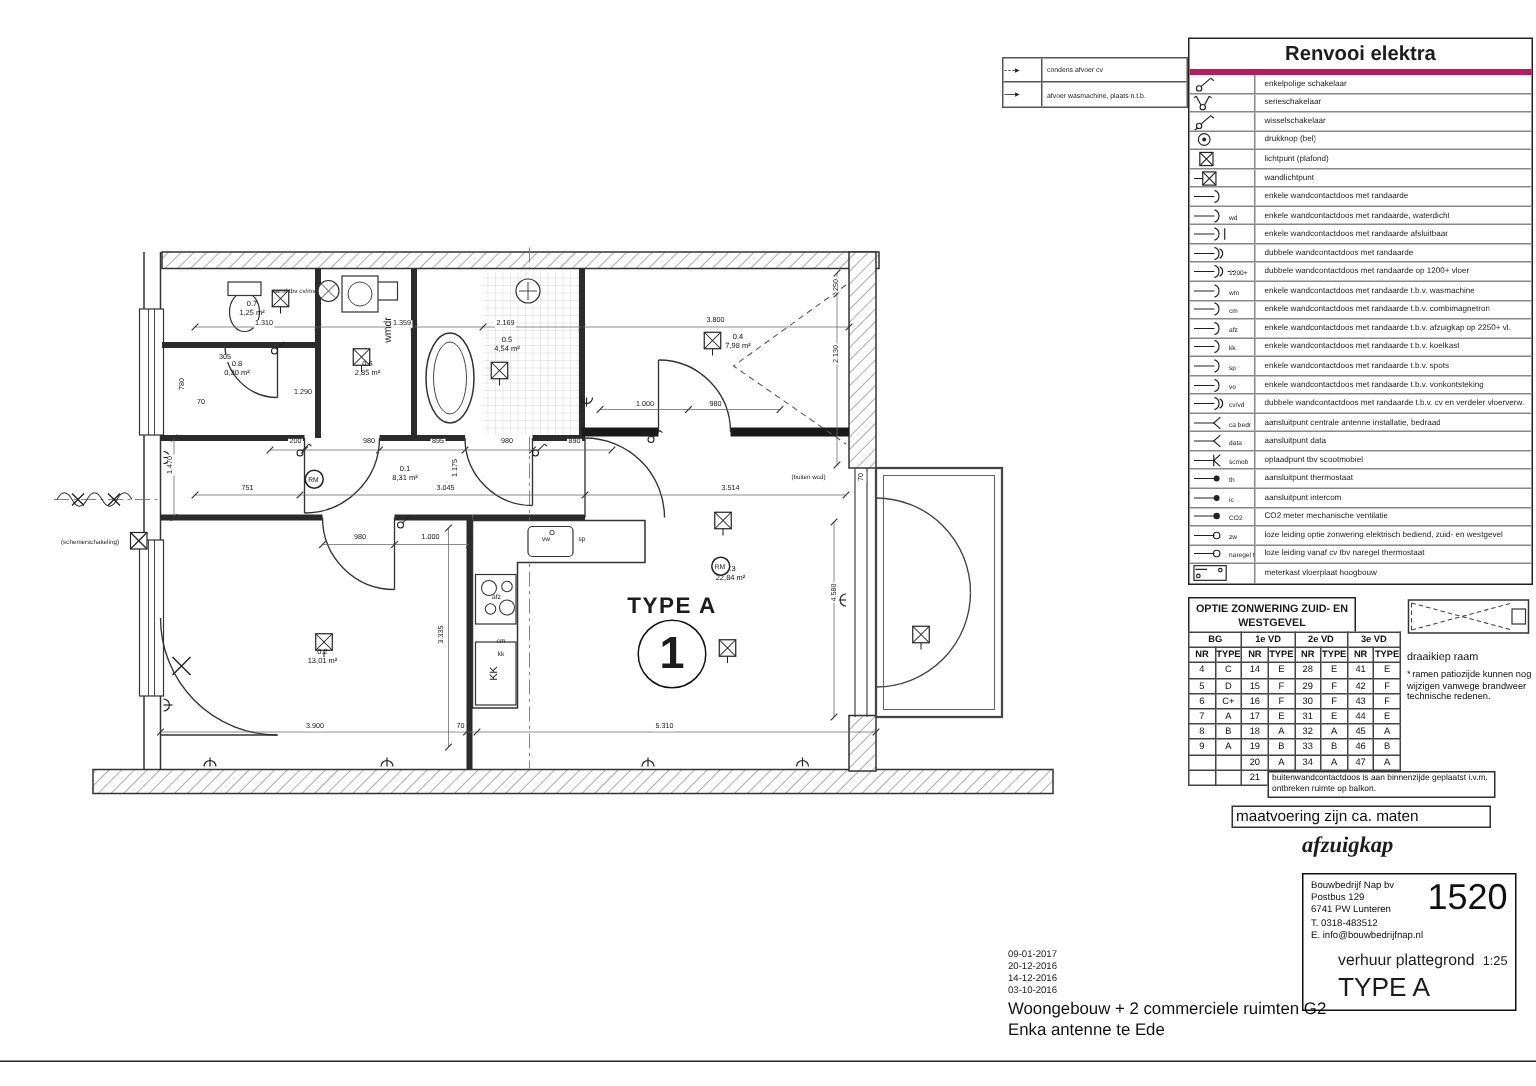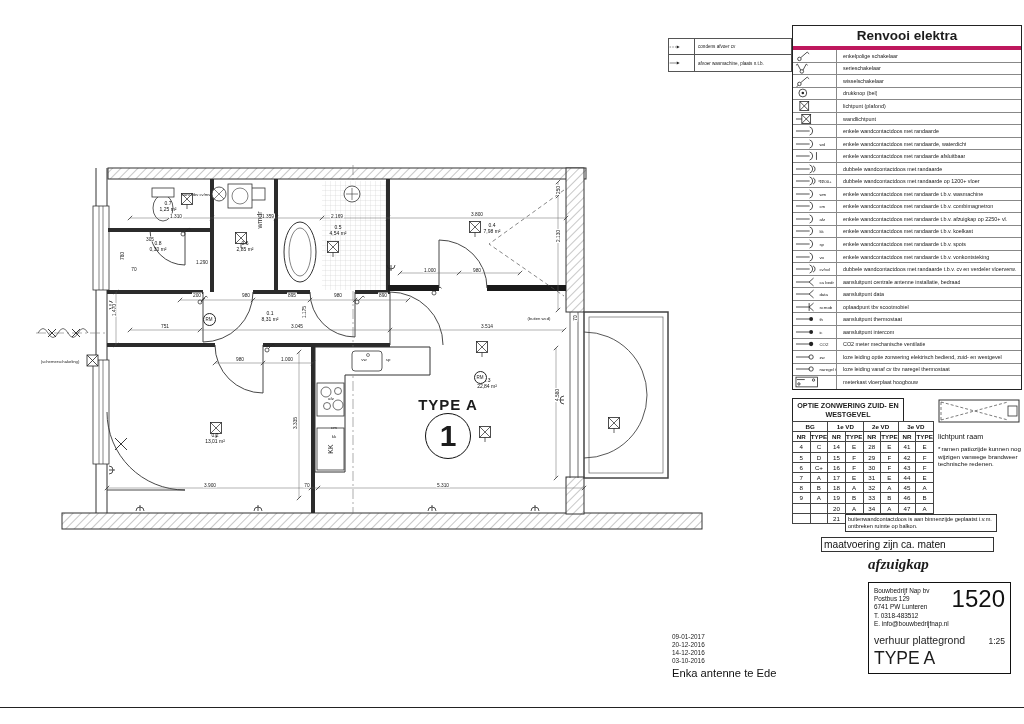--- a/index.html
+++ b/index.html
@@ -56,21 +56,21 @@
   .note-box{position:absolute;border:0.8px solid #333;background:#fff;color:#111;}
   .balkon{left:845px;top:514px;width:152px;font-size:5.6px;line-height:7px;padding:1px 2px;}
   .maat{left:821px;top:537px;width:173px;font-size:10.2px;padding:1px 2px;}
   .status{position:absolute;left:868px;top:556px;font-size:15px;font-weight:bold;
           font-style:italic;font-family:"Liberation Serif", serif;}
   
   .title-block{position:absolute;left:868px;top:582px;width:143px;height:92px;
                border:1.5px solid #111;background:#fff;}
   .company{position:absolute;left:5px;top:4px;font-size:6.4px;line-height:8.2px;color:#111;}
   .projnum{position:absolute;right:5px;top:2px;font-size:24px;color:#111;}
-  .tb-bottom{position:absolute;left:5px;right:5px;bottom:4px;margin-top:28px;}
+  .tb-bottom{position:absolute;left:23px;right:5px;bottom:4px;margin-top:28px;}
   .dtype-row{display:flex;justify-content:space-between;align-items:baseline;}
   .dtype{font-size:10.5px;}
   .scale{font-size:8.5px;}
   .tb-type{font-size:17.5px;margin-top:2px;}
   
   .revisions{position:absolute;left:672px;top:633px;font-size:6.4px;line-height:8px;color:#222;}
   .project{position:absolute;left:672px;top:666px;font-size:11.2px;line-height:14px;color:#111;}
   .sheet-bottom-line{position:absolute;left:0;top:707px;width:1024px;height:1px;background:#222;}
 </style>
 </head>
@@ -842,21 +842,21 @@
         </tbody>
       </table>
   </div>
 
   <div class="draaikiep">
     <svg width="84" height="28" viewBox="0 0 84 28">
       <rect x="1" y="2" width="80" height="22" fill="none" stroke="#333" stroke-width="1"></rect>
       <path d="M3,22 L70,4 M3,4 L70,22 M3,4 L3,22" fill="none" stroke="#444" stroke-width="0.7" stroke-dasharray="3 2"></path>
       <rect x="70" y="8" width="9" height="10" fill="none" stroke="#333" stroke-width="0.8"></rect>
     </svg>
-    <div class="dk-caption">lichtpunt raam</div>
+    <div class="dk-caption">draaikiep raam</div>
     <div class="dk-note"><span class="star">*</span><span>ramen patiozijde kunnen nog wijzigen vanwege brandweer technische redenen.</span></div>
   </div>
 
   <div class="note-box balkon">buitenwandcontactdoos is aan binnenzijde geplaatst i.v.m. ontbreken ruimte op balkon.</div>
   <div class="note-box maat">maatvoering zijn ca. maten</div>
   <div class="status">afzuigkap</div>
 
   <div class="title-block">
     <div class="company" id="company">
         <div>Bouwbedrijf Nap bv</div>
@@ -875,17 +875,18 @@
     </div>
   </div>
 
   <div class="revisions" id="revisions">
       <div>09-01-2017</div>
       <div>20-12-2016</div>
       <div>14-12-2016</div>
       <div>03-10-2016</div>
     </div>
   <div class="project">
+    <div>Woongebouw + 2 commerciele ruimten G2</div>
     <div>Enka antenne te Ede</div>
   </div>
 
   <div class="sheet-bottom-line"></div>
 </div>
 
 </body></html>

